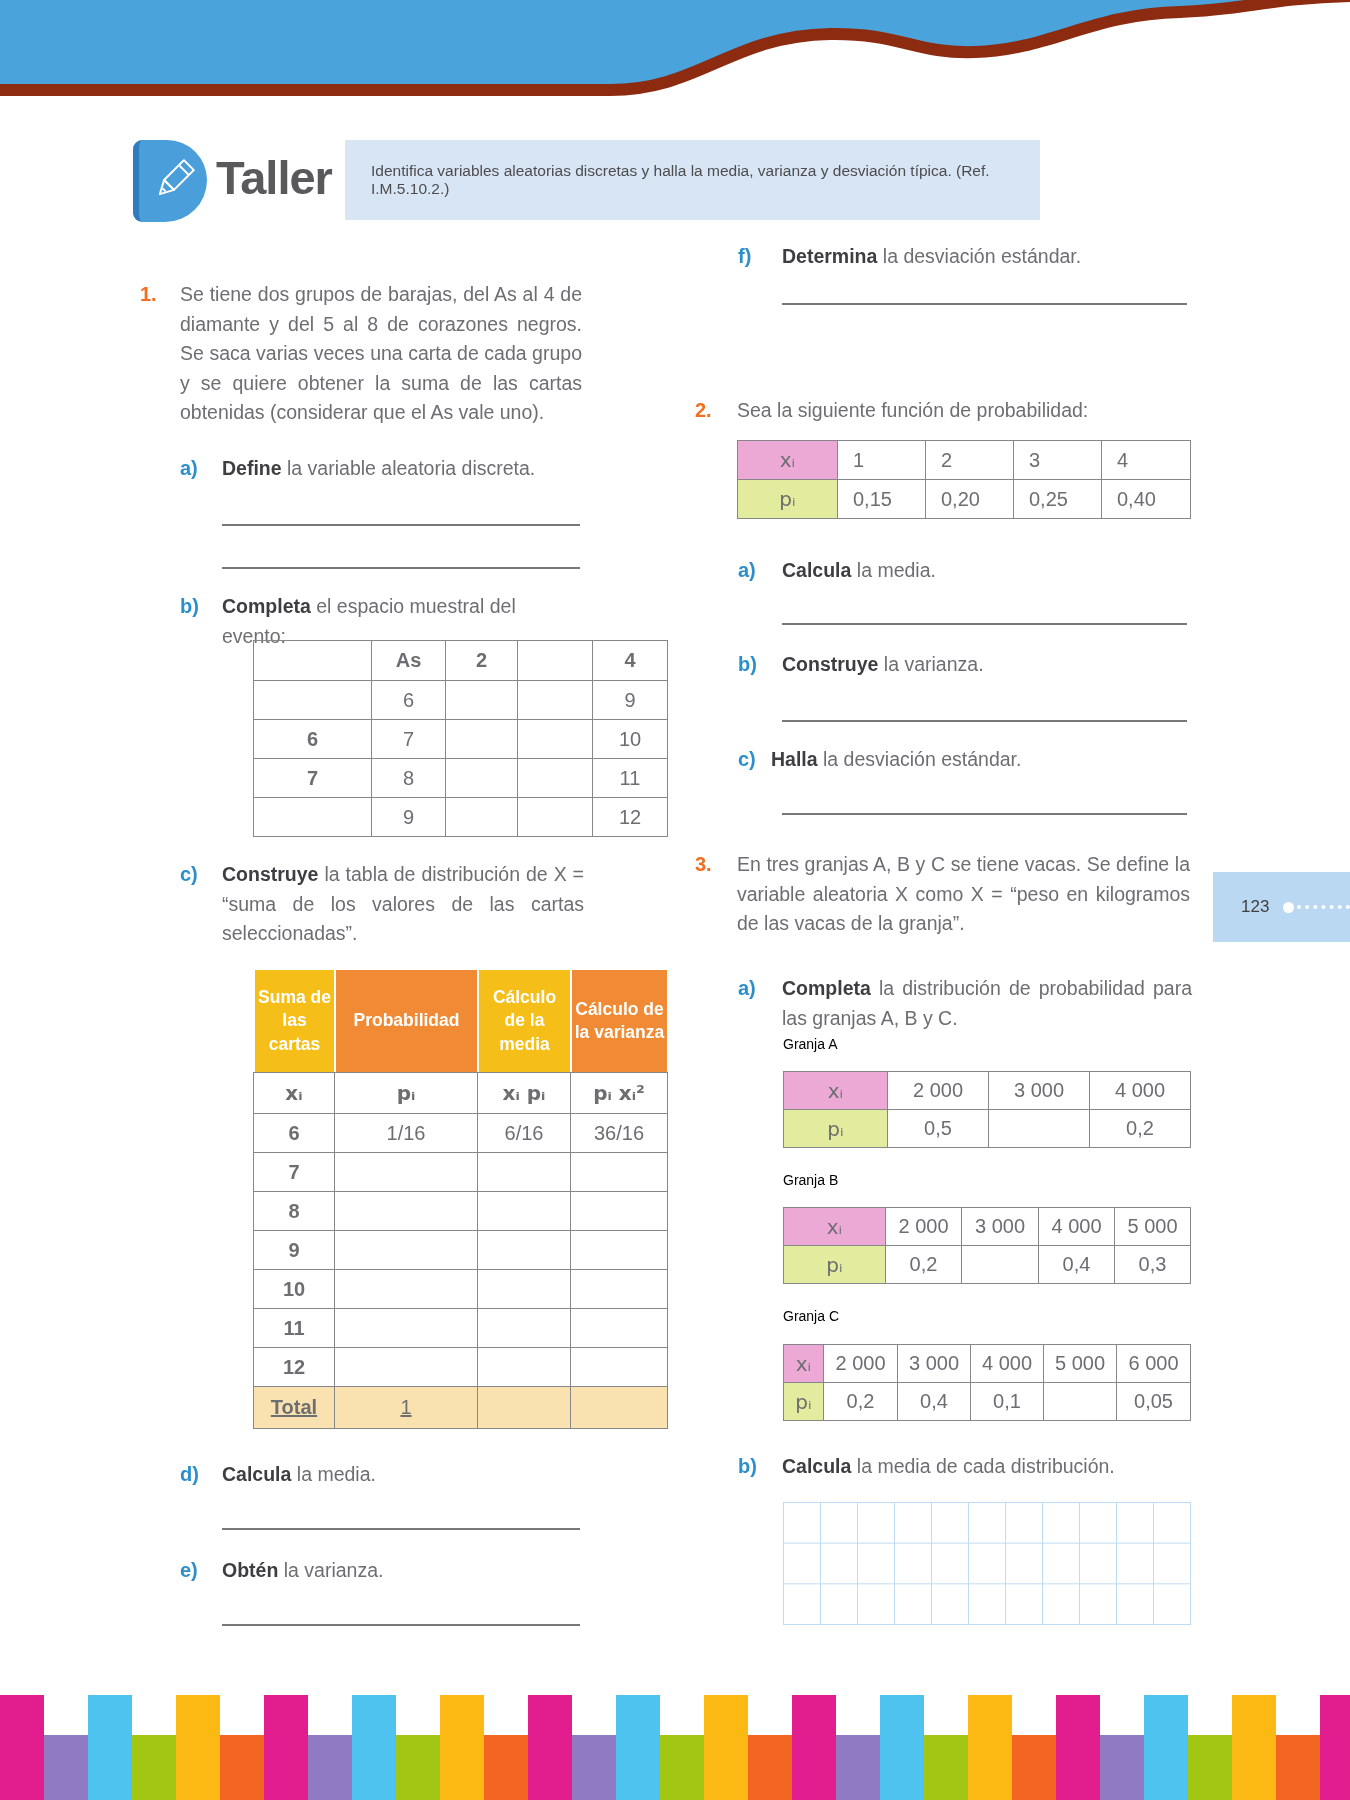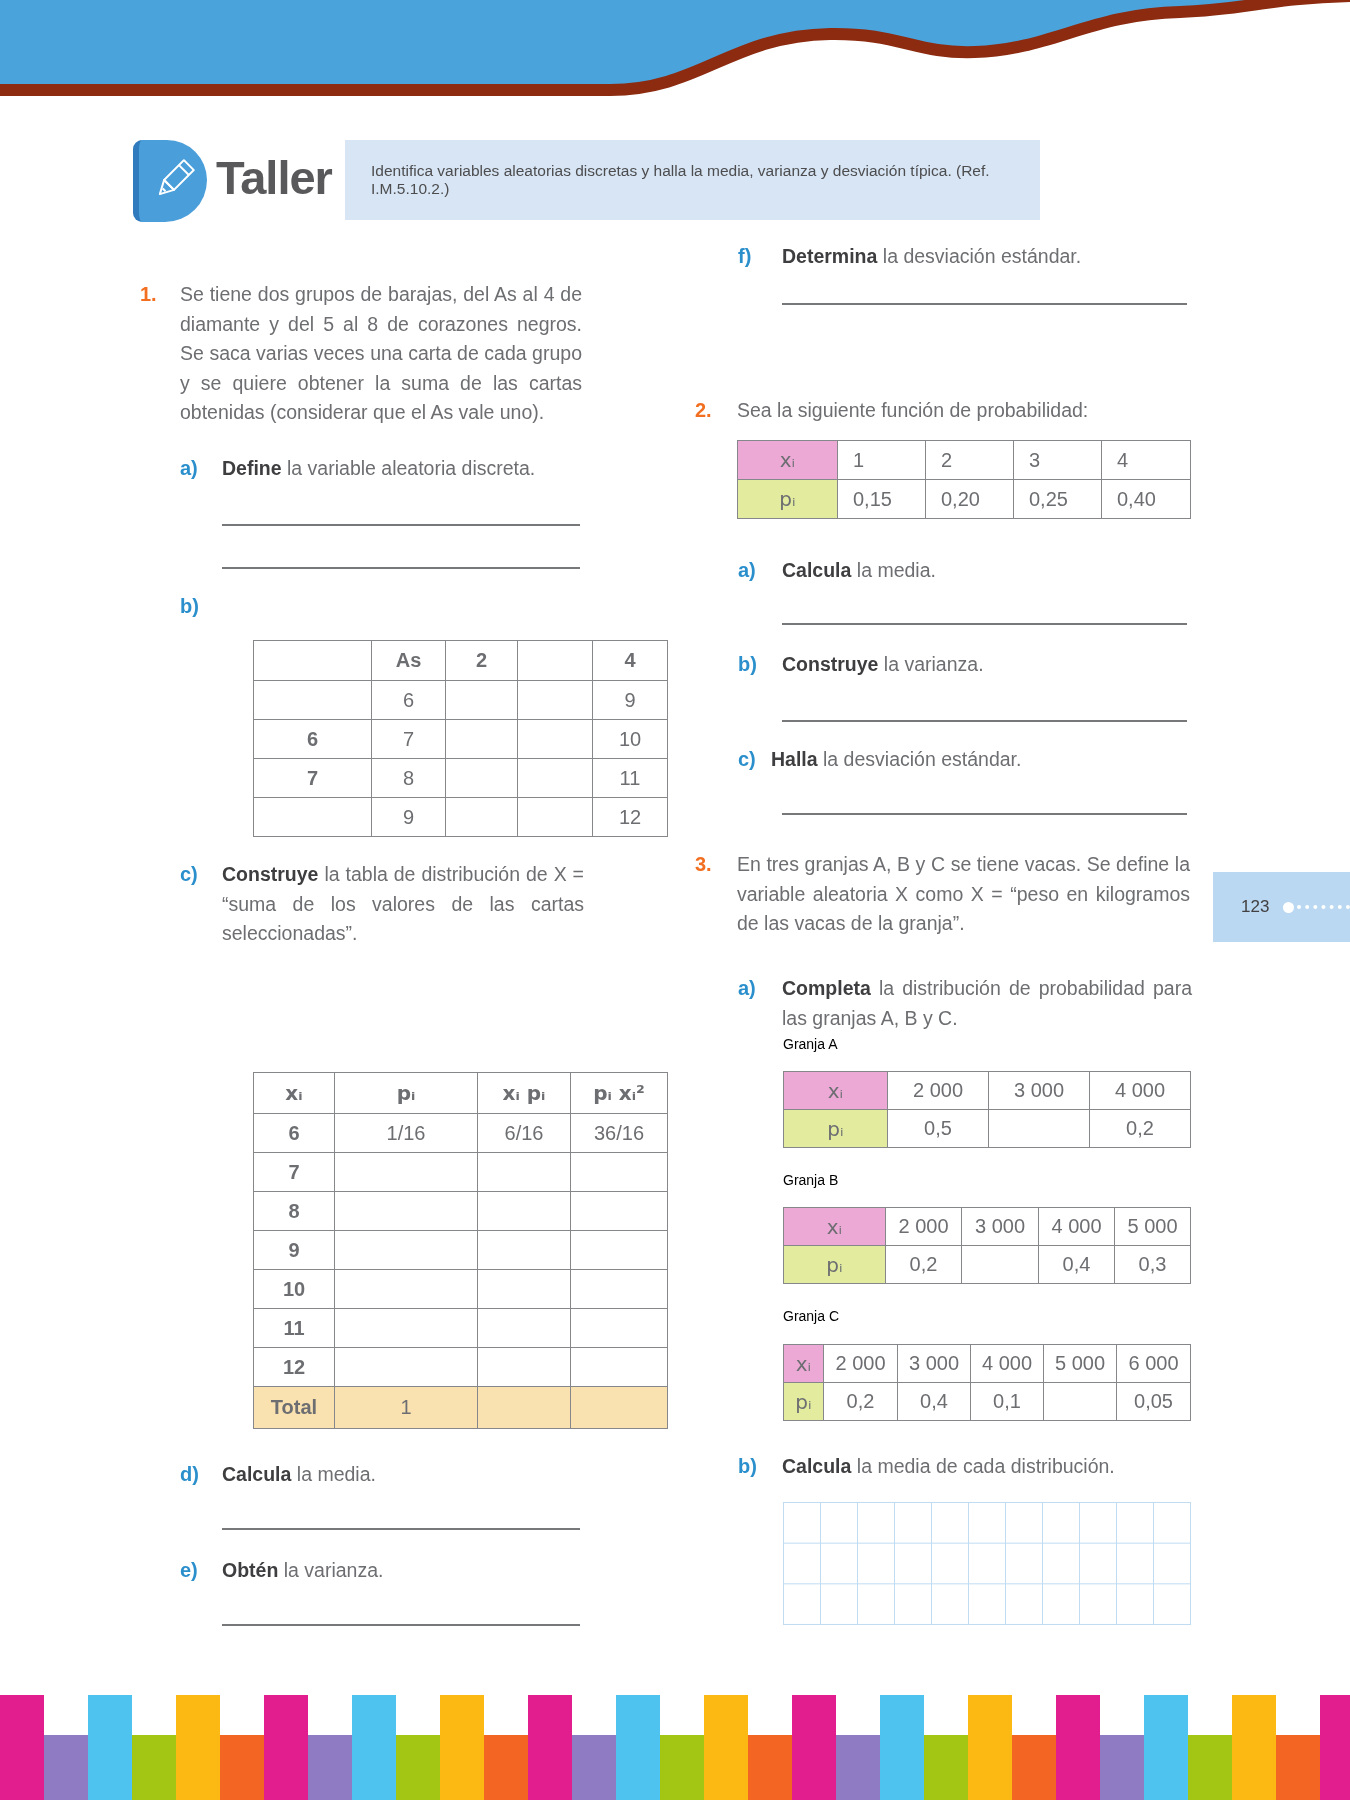--- a/index.html
+++ b/index.html
@@ -35,21 +35,21 @@
   .tbl td { border:1px solid #85878A; text-align:center; color:#6D6E71; font-size:20px;
             white-space:nowrap; overflow:hidden; }
   .dark { color:#414042; font-weight:bold; }
   .sym { font-family:"DejaVu Sans",sans-serif; color:#414042; }
 
   
   .dhead th { border:2px solid #fff; color:#fff; font-weight:bold; font-size:17.5px;
               line-height:1.32; vertical-align:middle; padding:4px 2px; }
   .yellow { background:#F6BE19; }
   .orange { background:#F18A34; }
-  .totrow td { background:#FAE2B0; }
+  .totrow td { background:#FAE2B0;text-decoration:underline; }
 
   
   .pink { background:#ECA9D6; }
   .green { background:#E3EB9F; }
   .leftcell { text-align:left !important; padding-left:15px; }
 
   .farmtitle { position:absolute; font-size:14px; color:#000000; }
 
   
   .gridpaper { position:absolute; left:783px; top:1502px; width:408px; height:123px;
@@ -105,20 +105,21 @@
 
   <div class="pitem" style="left:180px;top:454px;width:402px">
     <span class="lab">a)</span>
     <span class="txt" style="margin-left:42px"><b class="bold">Define</b><span> la variable aleatoria discreta.</span></span>
   </div>
   <div class="ansline" style="left:222px;top:524px;width:358px"></div>
   <div class="ansline" style="left:222px;top:567px;width:358px"></div>
 
   <div class="pitem" style="left:180px;top:592px;width:402px">
     <span class="lab">b)</span>
+    <span class="txt" style="margin-left:42px"><b class="bold">Completa</b><span> el espacio muestral del evento:</span></span>
   </div>
 
   <table class="tbl" style="left:253px;top:640px;width:414px">
     <colgroup>
         <col style="width:118px">
         <col style="width:74px">
         <col style="width:72px">
         <col style="width:75px">
         <col style="width:75px">
       </colgroup>
@@ -159,20 +160,36 @@
       <td>12</td>
     </tr>
   </tbody>
     </table>
 
   <div class="pitem" style="left:180px;top:860px;width:404px">
     <span class="lab">c)</span>
     <span class="txt just" style="margin-left:42px"><b class="bold">Construye</b><span> la tabla de distribución de X = “suma de los valores de las cartas seleccionadas”.</span></span>
   </div>
 
+  <table style="left:253px;top:968px;width:414px">
+    <colgroup>
+        <col style="width:81px">
+        <col style="width:143px">
+        <col style="width:93px">
+        <col style="width:97px">
+      </colgroup>
+    <tbody>
+        <tr class="dhead" style="height:104px">
+      <th class="yellow">Suma de las cartas</th>
+      <th class="orange">Probabilidad</th>
+      <th class="yellow">Cálculo de la media</th>
+      <th class="orange">Cálculo de la varianza</th>
+    </tr>
+  </tbody>
+    </table>
   <table class="tbl" style="left:253px;top:1072px;width:414px">
     <colgroup>
         <col style="width:81px">
         <col style="width:143px">
         <col style="width:93px">
         <col style="width:97px">
       </colgroup>
     <tbody>
         <tr style="height:41px">
       <td class="sym dark">xᵢ</td>

